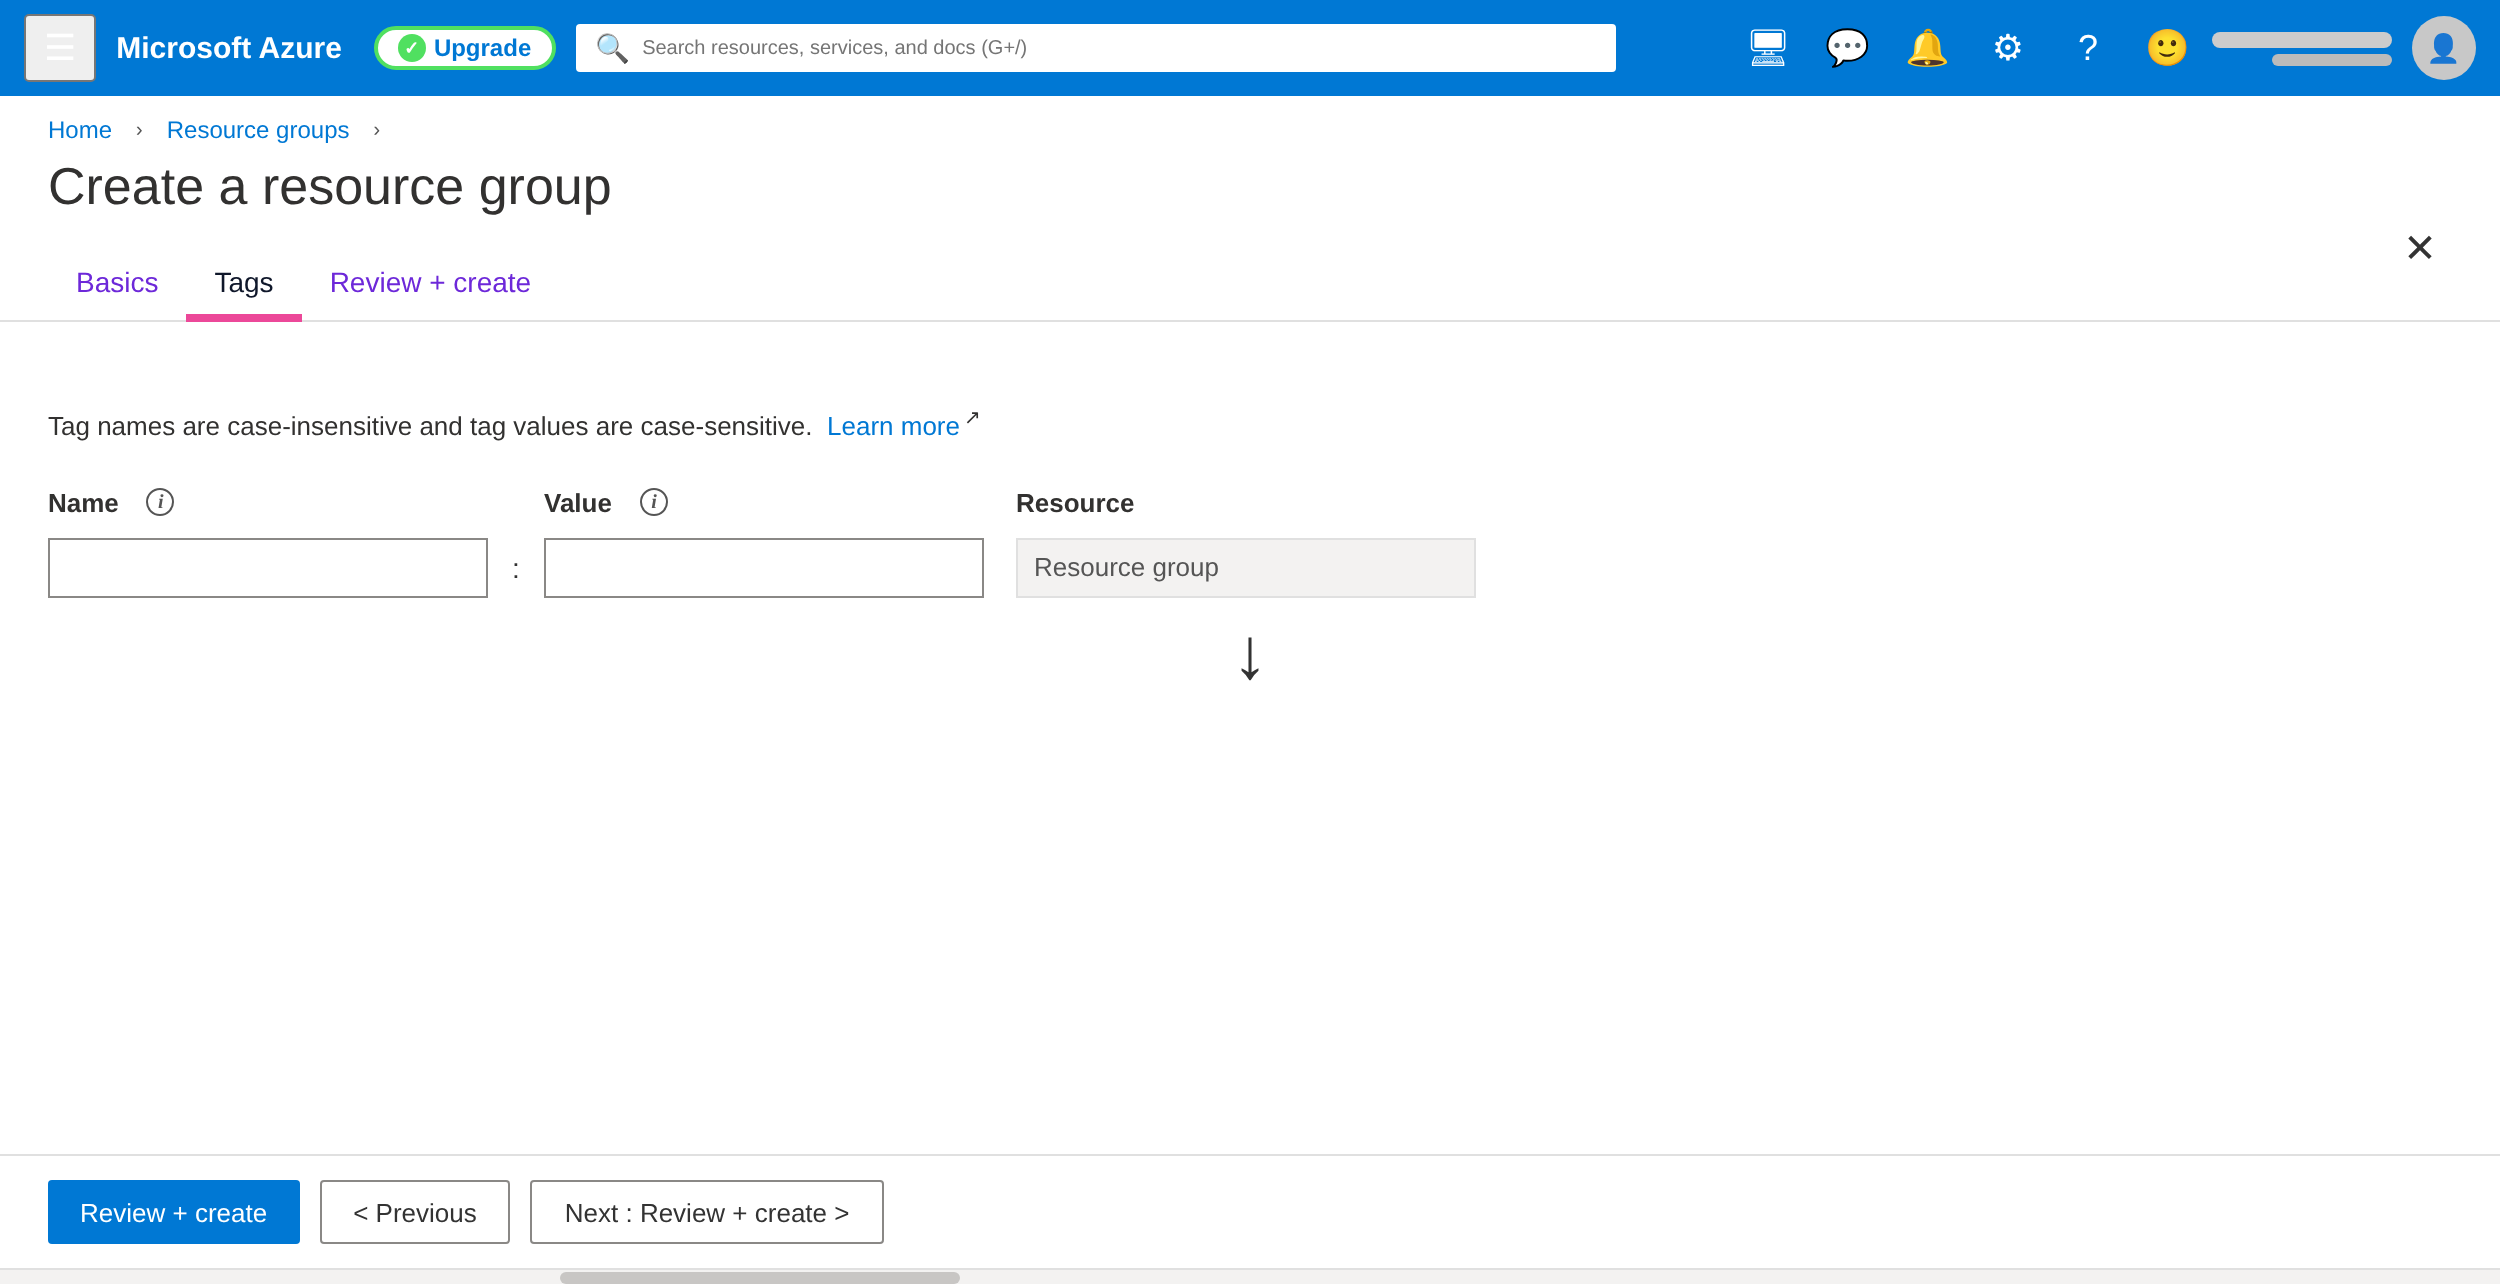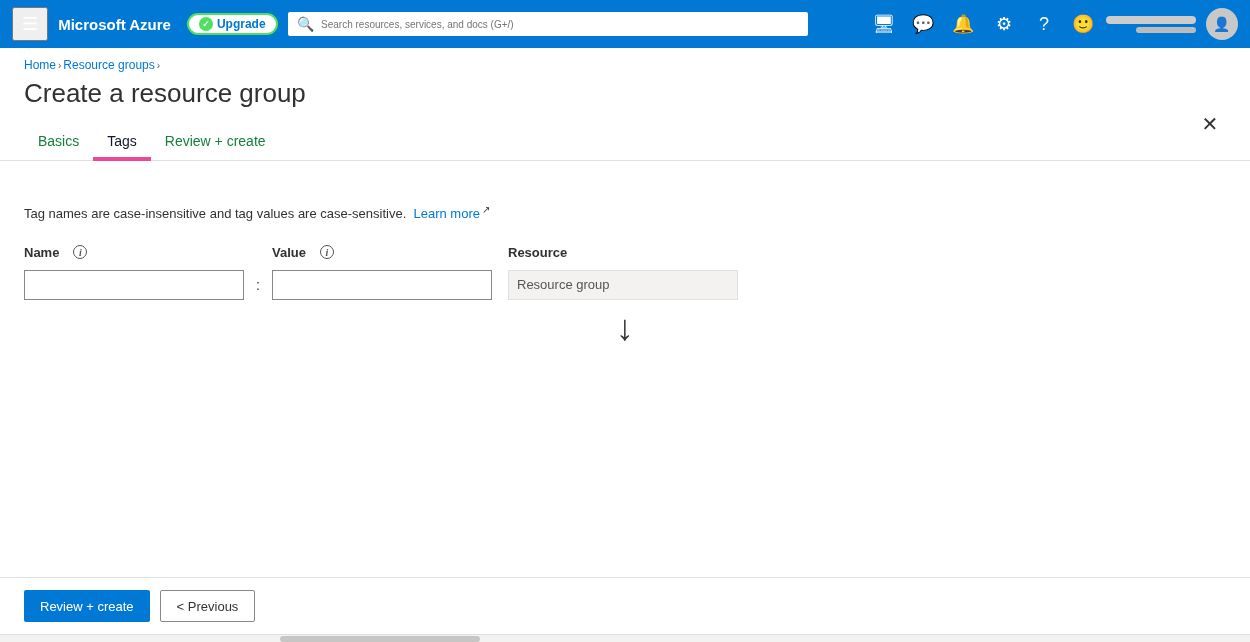--- a/index.html
+++ b/index.html
@@ -128,21 +128,21 @@
       display: flex;
       flex-direction: column;
       overflow: hidden;
     }
 
     
     .breadcrumb {
       padding: 10px 20px 6px 24px;
       display: flex;
       align-items: center;
-      gap: 2px;
+      gap: 12px;
       font-size: 12px;
       color: #0078d4;
       flex-shrink: 0;
     }
     .breadcrumb a { color: #0078d4; text-decoration: none; cursor: pointer; }
     .breadcrumb .sep { color: #555; font-size: 10px; }
 
     
     .page-title {
       padding: 0 24px 16px 24px;
@@ -170,21 +170,21 @@
     .tabs {
       display: flex;
       border-bottom: 1px solid #e0e0e0;
       padding: 0 24px;
       flex-shrink: 0;
     }
     .tab {
       padding: 8px 14px;
       cursor: pointer;
       font-size: 14px;
-      color: #15803d;
+      color: #6d28d9;
       border-bottom: 2px solid transparent;
       margin-bottom: -1px;
     }
     .tab.active {
       color: #0f172a;
       border-bottom: 4px solid #ec4899;
       font-weight: 500;
     }
 
     
@@ -425,18 +425,19 @@
     </div>
 
     <div class="arrow-container">
       <div class="down-arrow">↓</div>
     </div>
   </div>
 
   <div class="footer">
     <button class="btn-primary">Review + create</button>
     <button class="btn-secondary">&lt; Previous</button>
+    <button class="btn-secondary">Next : Review + create &gt;</button>
   </div>
 
   <div class="h-scrollbar">
     <div class="h-scrollbar-thumb"></div>
   </div>
 </div>
 
 </body></html>

